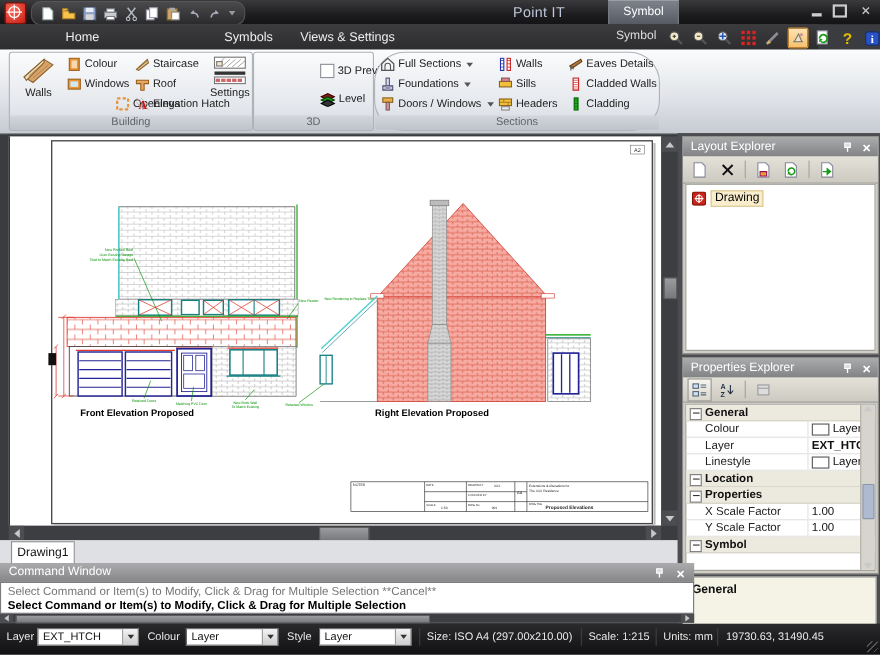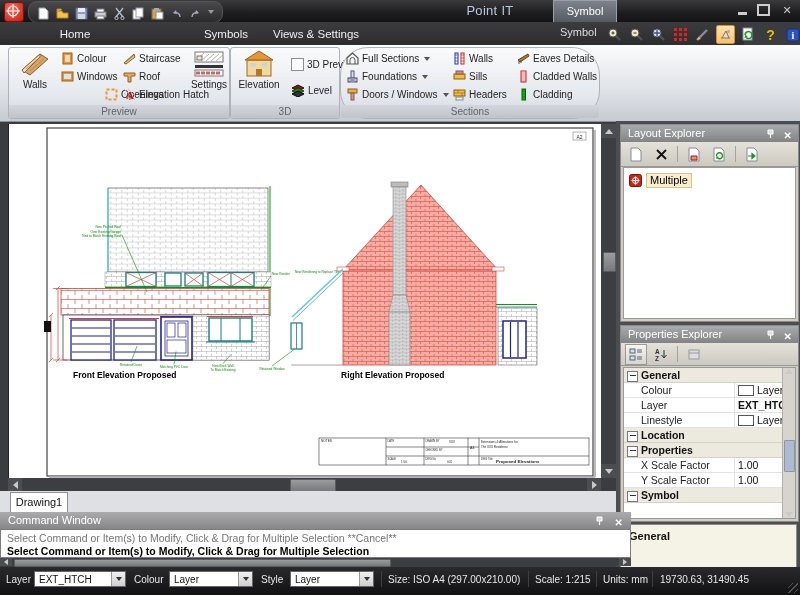--- a/index.html
+++ b/index.html
@@ -285,34 +285,24 @@
             <g fill="#c66">
               <rect x="2" y="21.5" width="4" height="3"></rect>
               <rect x="7" y="21.5" width="4" height="3"></rect>
               <rect x="12" y="21.5" width="4" height="3"></rect>
               <rect x="17" y="21.5" width="4" height="3"></rect>
               <rect x="22" y="21.5" width="4" height="3"></rect>
             </g>
           </svg>
         <span>Settings</span>
       </div>
-      <div class="glabel">Preview</div>
+      <div class="glabel">Building</div>
     </div>
 
     <div class="rgroup" style="left:230px;width:108px;">
-      <div class="bigbtn" style="left:4px;top:2px;width:48px;">
-        <svg width="30" height="28">
-            <rect x="3" y="10" width="24" height="16" fill="#f4d898" stroke="#9a6a2a"></rect>
-            <path d="M1 10L15 1l14 9z" fill="#e8953a" stroke="#9a5f1a"></path>
-            <rect x="7" y="13" width="5" height="4" fill="#bcd8ec"></rect>
-            <rect x="18" y="13" width="5" height="4" fill="#bcd8ec"></rect>
-            <rect x="12" y="19" width="6" height="7" fill="#b0782a"></rect>
-          </svg>
-        <span>Elevation</span>
-      </div>
       <div class="ritem" style="left:60px;top:10px;">
         <span class="chk"></span>
         <span>3D Preview</span>
       </div>
       <div class="ritem" style="left:60px;top:36px;">
         <svg width="14" height="13">
             <path d="M1 4l6-3 6 3-6 3z" fill="#7a1a1a" stroke="#400"></path>
             <path d="M1 7l6-3 6 3-6 3z" fill="#1a8a1a" stroke="#040"></path>
             <path d="M1 10l6-3 6 3-6 3z" fill="#333" stroke="#000"></path>
           </svg>
@@ -627,21 +617,21 @@
           </svg>
         </span>
     </div>
     <div class="tree" style="top:42px;">
       <div class="treeitem">
         <svg width="13" height="13">
             <rect x="0.5" y="0.5" width="12" height="12" rx="2" fill="#c8251a" stroke="#7d120b"></rect>
             <path d="M6.5 2.5v8M2.5 6.5h8" stroke="#fff" stroke-width="1.2"></path>
             <circle cx="6.5" cy="6.5" r="3" fill="none" stroke="#fff" stroke-width="0.9"></circle>
           </svg>
-        <span class="treelabel">Multiple</span>
+        <span class="treelabel">Drawing</span>
       </div>
     </div>
   </div>
 
   <div class="panel" style="left:620px;top:325px;width:177px;height:195px;">
     <div class="ptitle">
       <span>Properties Explorer</span>
       <svg class="pinico" style="right:22px;" width="11" height="11">
           <path d="M3 2h5v4H3z" fill="#ddd" stroke="#fff"></path>
           <path d="M5.5 6v4" stroke="#fff" stroke-width="1.2"></path>

